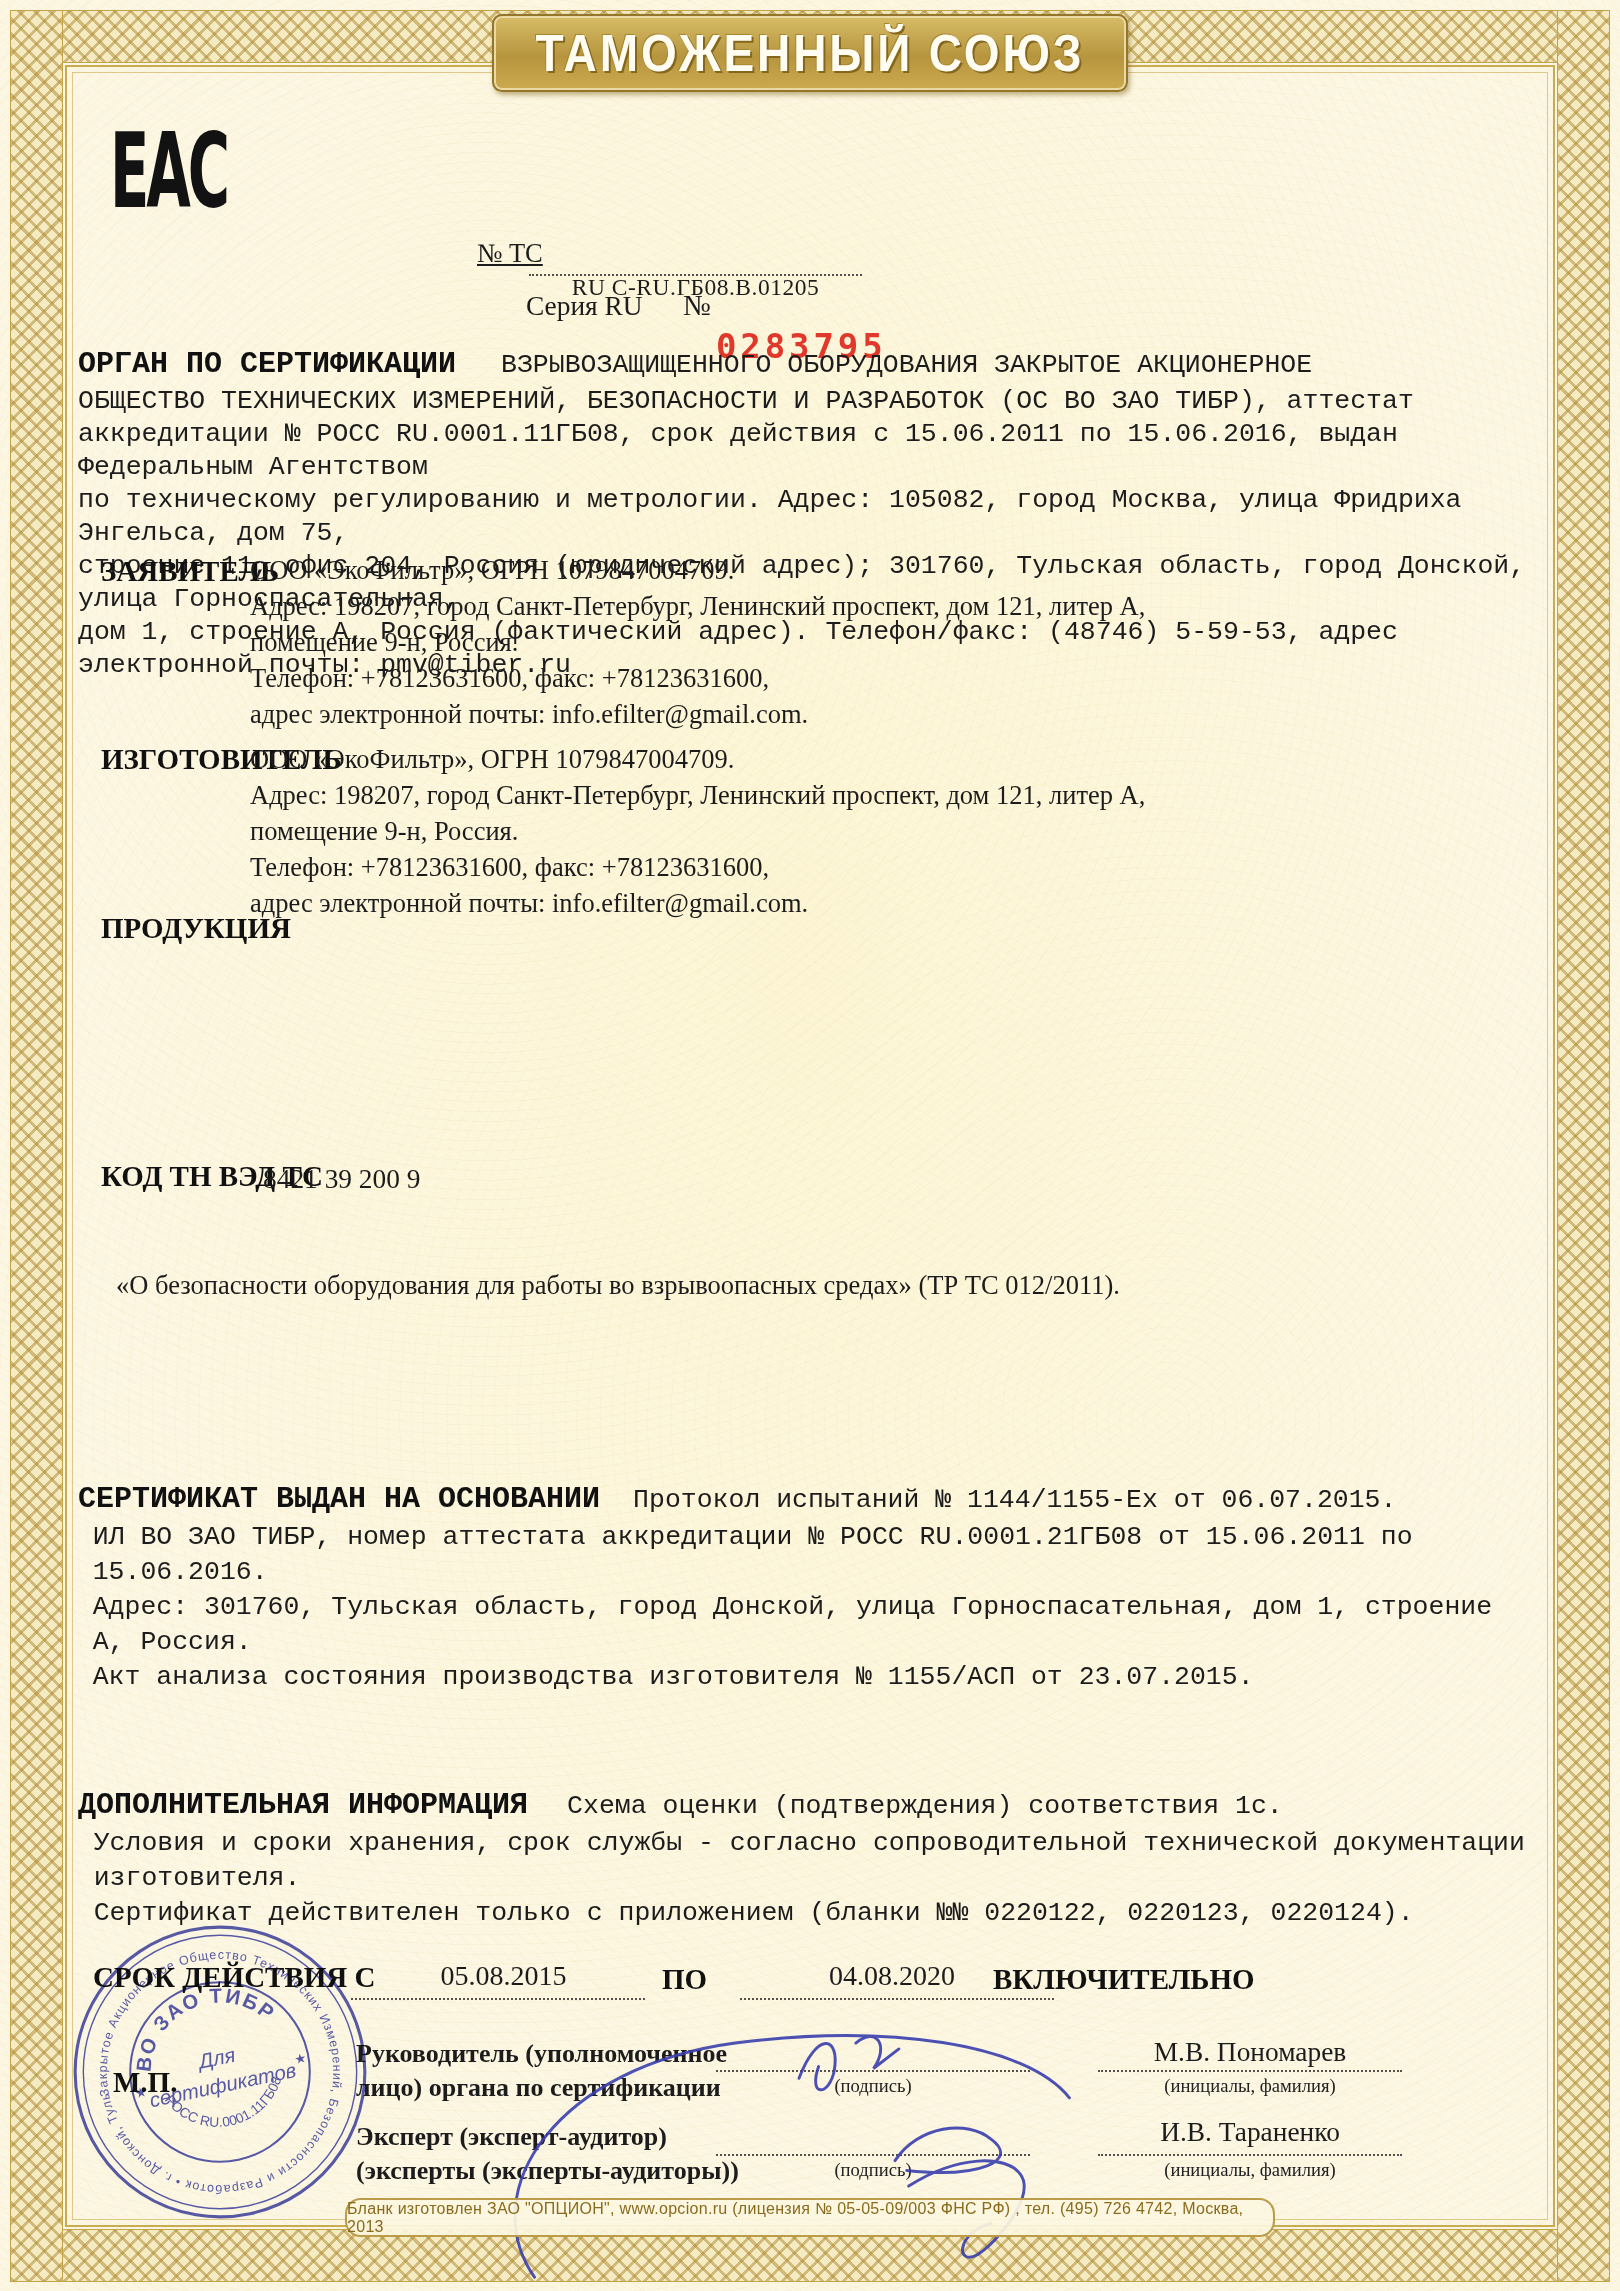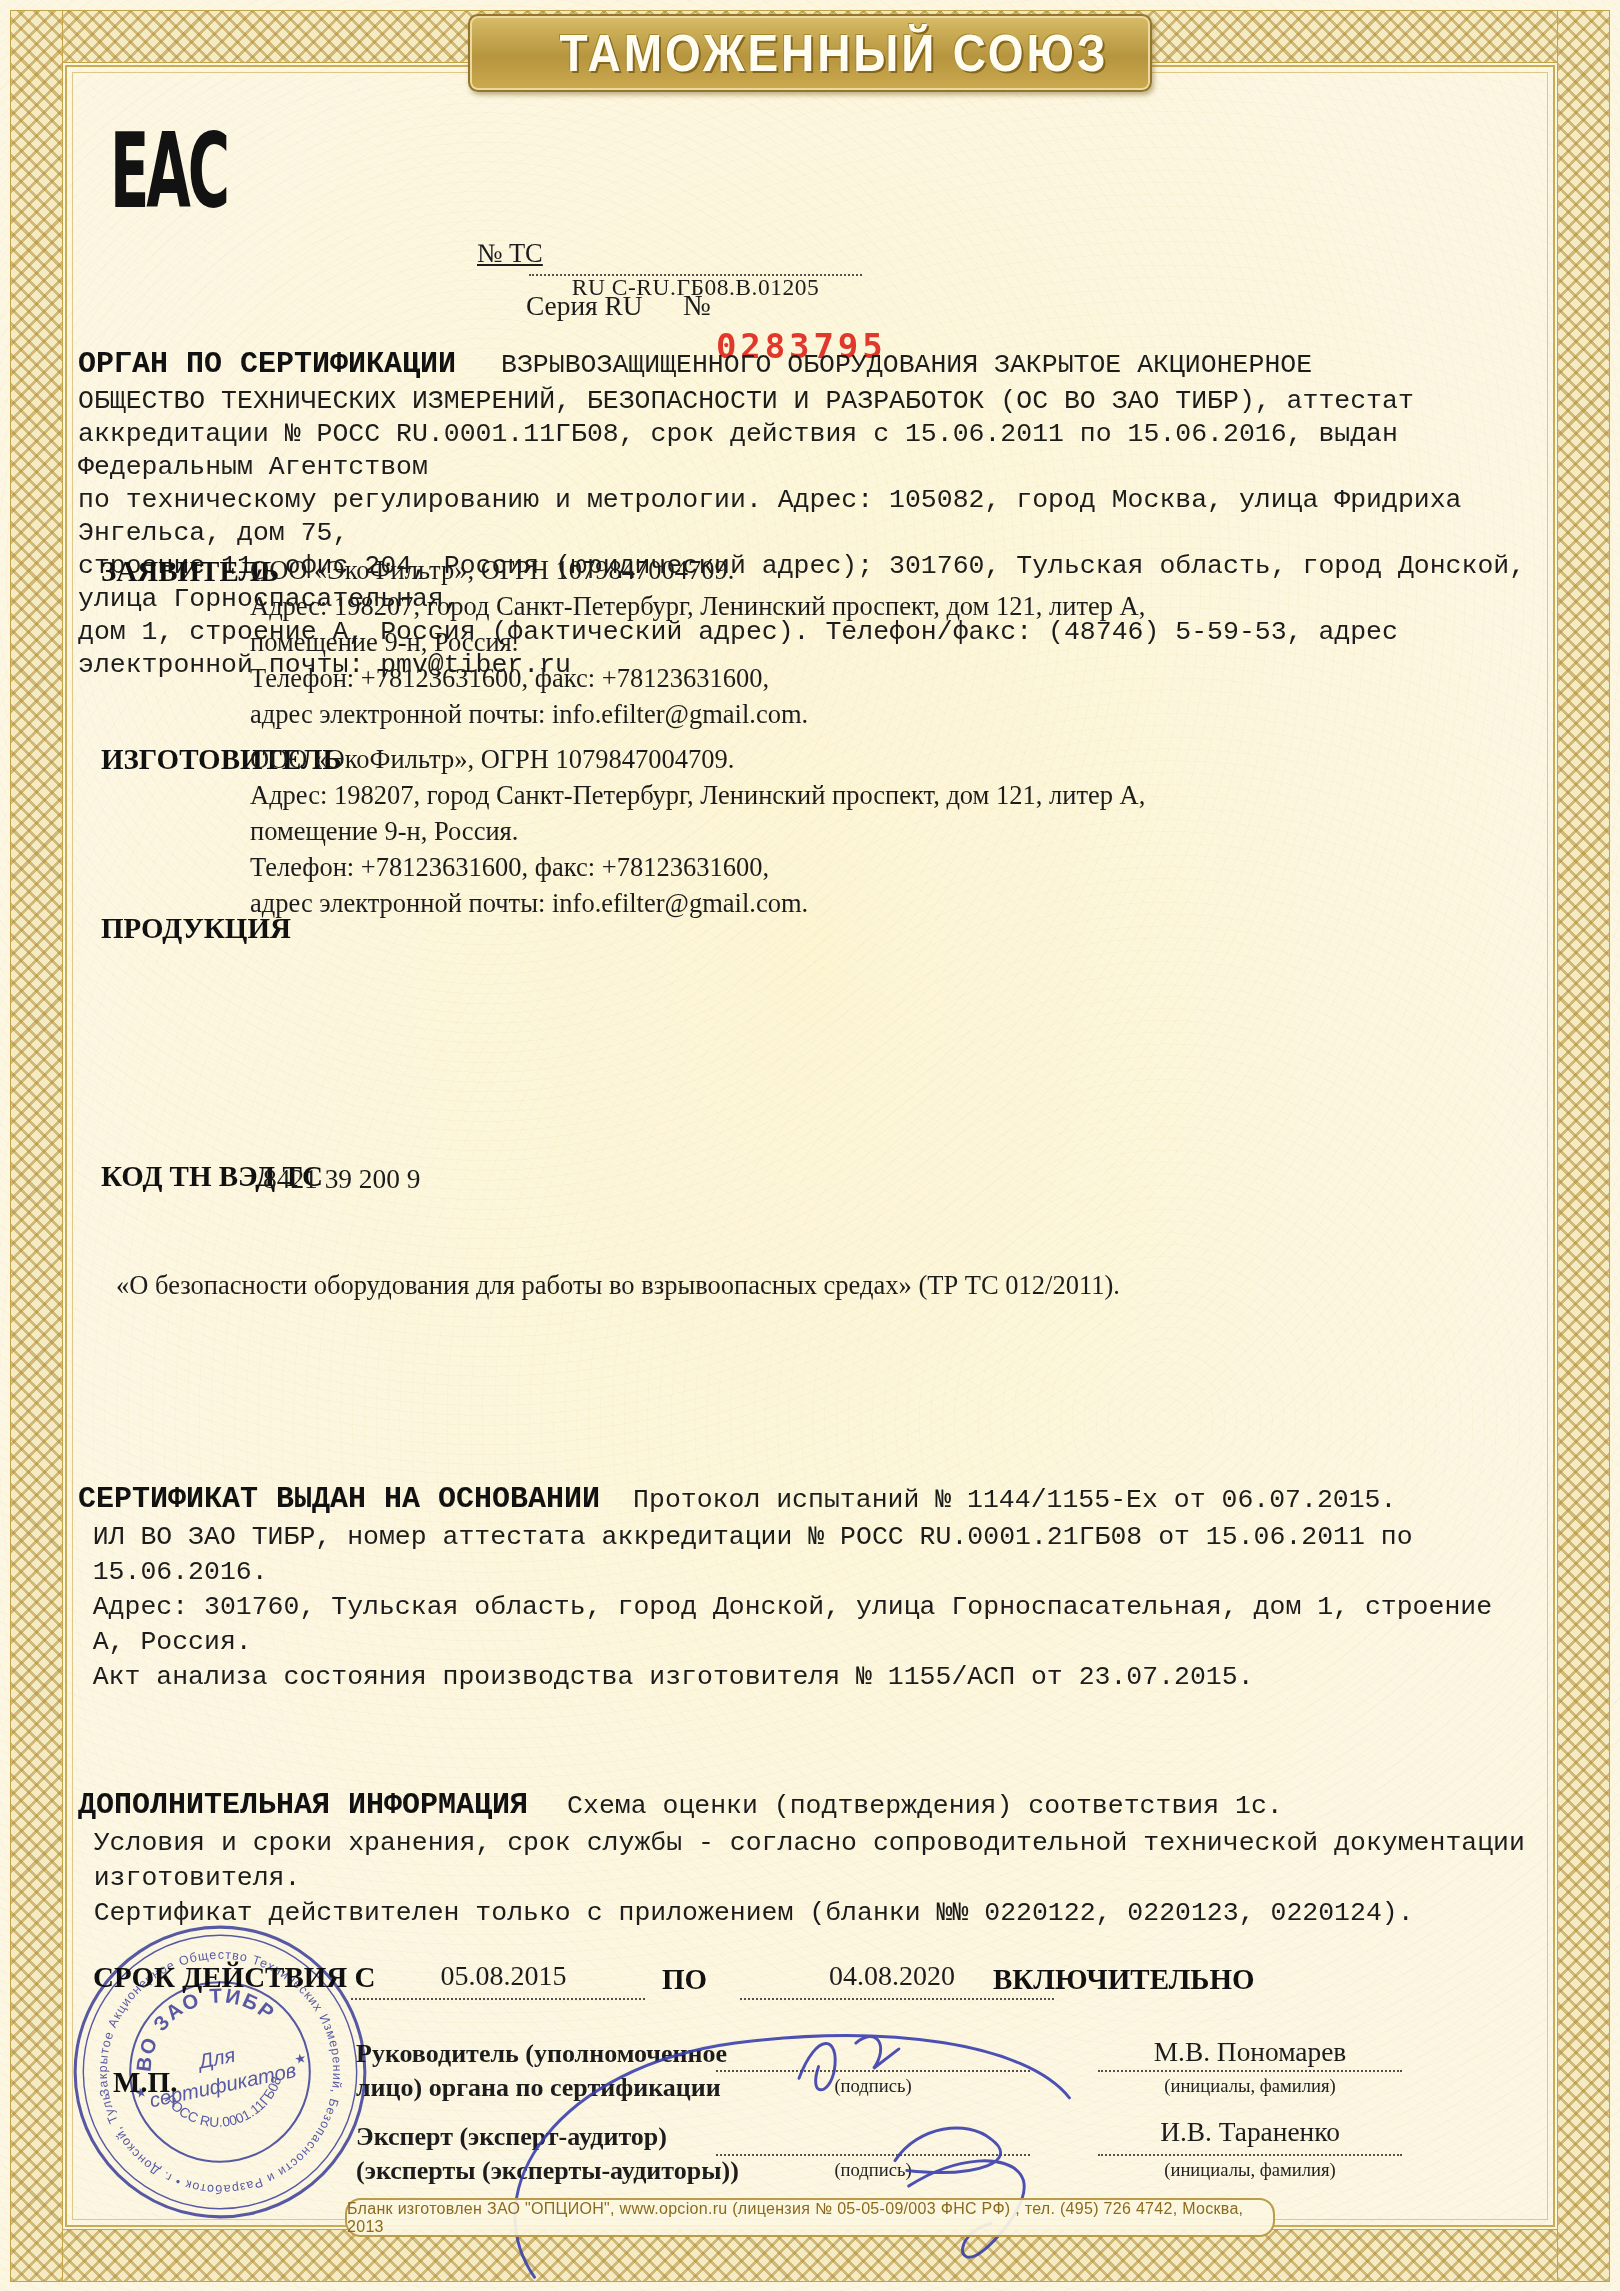--- a/index.html
+++ b/index.html
@@ -26,21 +26,21 @@
   .bnd.right  { top:9.8px; bottom:9.8px; right:9.8px;  width:51px; }
   .thin-frame  { position:absolute; inset:65px; border:2px solid #c9ab52; pointer-events:none; }
   .thin-frame2 { position:absolute; inset:72px; border:1px solid #ddc88a; pointer-events:none; }
 
   .banner {
     position:absolute; top:13.7px; left:50%; transform:translateX(-50%);
     width:632px; height:74px; z-index:5;
     background:linear-gradient(#d8bc67,#b6953e 55%,#cbaa4f);
     border:2.9px solid #93762a; border-radius:9.8px;
     box-shadow:0 0 0 2px #ead9a2 inset, 2px 2.9px 4.9px rgba(120,90,20,.45);
-    display:flex; align-items:center; justify-content:center;padding-left:48px;
+    display:flex; align-items:center; justify-content:center;
   }
   .banner span {
     font-family:"Liberation Sans", sans-serif; font-weight:bold; font-size:46px;
     letter-spacing:2.9px; color:#fffdf2; transform:scaleY(1.12);
     text-shadow:2px 2px 0 #84671c, -1px -1px 0 #a8882f;
   }
 
   .eac {
     position:absolute; left:110px; top:120px; z-index:3;
     font-family:"DejaVu Sans", sans-serif; font-weight:900; font-size:90px; line-height:1;

